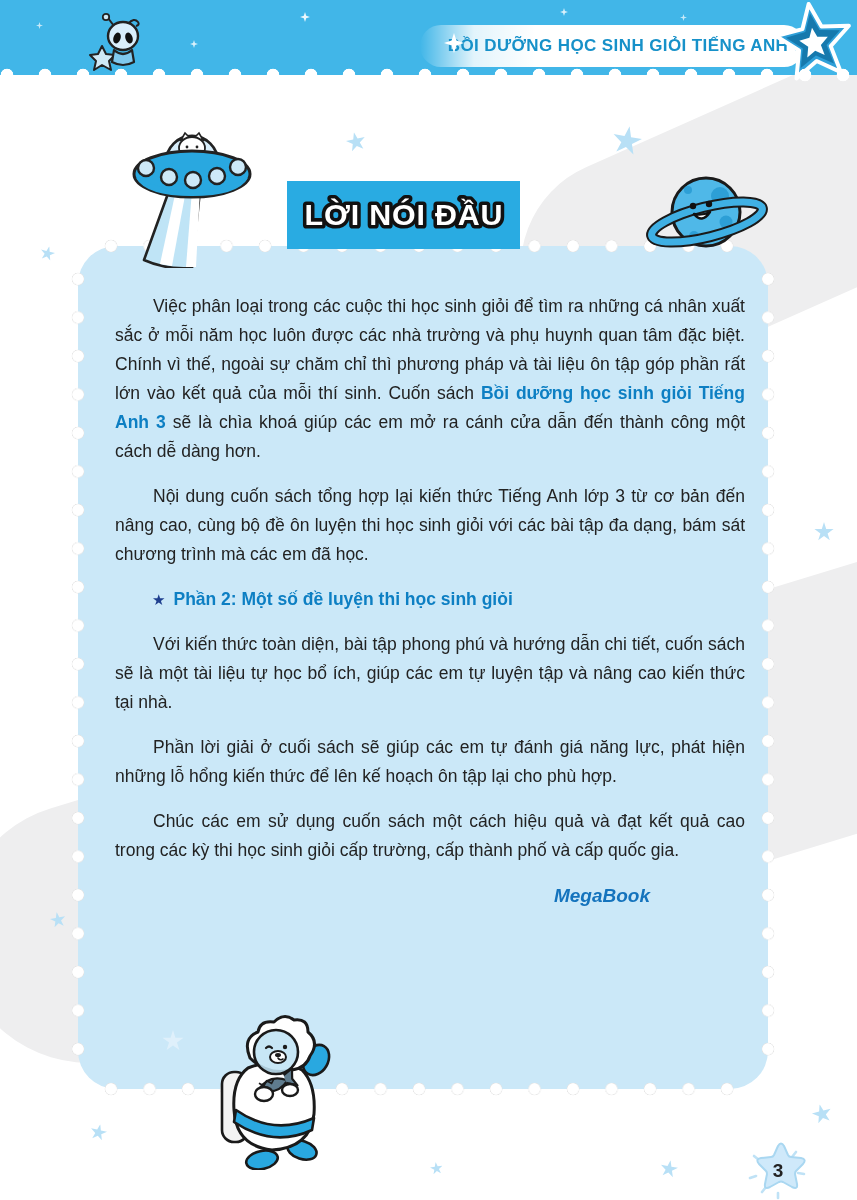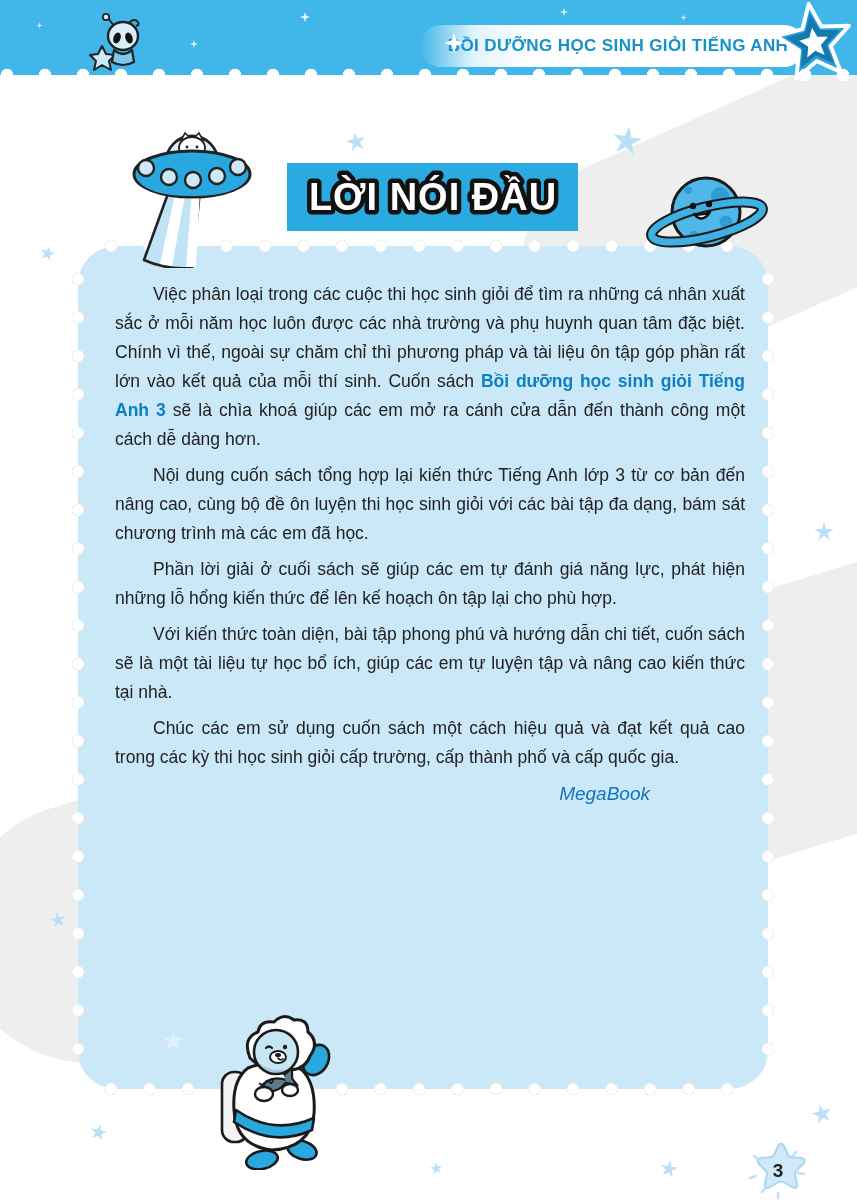--- a/index.html
+++ b/index.html
@@ -45,21 +45,21 @@
   .alien-wrap{position:absolute;left:86px;top:12px;width:66px;height:60px;}
   .starbadge-wrap{position:absolute;left:768px;top:2px;width:92px;height:80px;}
 
   
   .ufo-wrap{position:absolute;left:126px;top:110px;width:132px;height:158px;z-index:12;}
   .planet-wrap{position:absolute;left:646px;top:166px;width:122px;height:102px;z-index:12;}
   .bear-wrap{position:absolute;left:218px;top:1014px;width:118px;height:156px;z-index:25;}
 
   
   .title-band{
-    position:absolute;left:287px;top:163px;width:291px;height:68px;
+    position:absolute;left:287px;top:181px;width:233px;height:68px;
     background:#29abe2;z-index:14;display:flex;align-items:center;justify-content:center;
   }
 
   
   .panel{
     position:absolute;left:78px;top:246px;width:690px;height:843px;
     background:#cbe8f8;border-radius:38px;z-index:10;
   }
   .pdots{position:absolute;background-repeat:repeat-x;
     background-image:radial-gradient(circle at 7px 7px,#ffffff 5.4px,#e3e3e3 6px,rgba(255,255,255,0) 6.6px);
@@ -69,28 +69,28 @@
   .pdots-y{position:absolute;width:14px;background-repeat:repeat-y;
     background-image:radial-gradient(circle at 7px 7px,#ffffff 5.4px,#e3e3e3 6px,rgba(255,255,255,0) 6.6px);
     background-size:14px 38.5px;}
   .pdots-y.left{left:-7px;top:26px;height:791px;}
   .pdots-y.right{right:-7px;top:26px;height:791px;}
 
   .panel-inner{
     position:absolute;left:37px;top:30px;width:630px;
     font-size:17.5px;line-height:29px;color:#222222;text-align:justify;
   }
-  .panel-inner p{margin:4px 0 7px 0;text-indent:38px;}
+  .panel-inner p{margin:16px 0 7px 0;text-indent:38px;}
   .hl{color:#0d7fc3;font-weight:bold;}
   .part-head{margin:2px 0 4px 0;padding-left:37px;text-indent:0 !important;
     color:#0d7fc3;font-weight:bold;text-align:left;}
   .part-head .star{color:#1f3f8f;font-weight:normal;margin-right:8px;font-size:15px;}
   .part-body{margin:0 0 8px 0;padding-left:50px;text-indent:0 !important;}
   .signature{margin-top:4px;text-align:right;padding-right:95px;text-indent:0 !important;
-    color:#1473bd;font-weight:normal;font-style:italic;font-size:19px;}
+    color:#1473bd;font-weight:bold;font-style:italic;font-size:19px;}
 
   
   .bstar{position:absolute;background:#b8e0f6;z-index:5;
     clip-path:polygon(50% 0%,61% 35%,98% 35%,68% 57%,79% 91%,50% 70%,21% 91%,32% 57%,2% 35%,39% 35%);}
   .bs1{left:346px;top:132px;width:20px;height:20px;transform:rotate(-12deg);}
   .bs2{left:612px;top:126px;width:30px;height:30px;transform:rotate(10deg);}
   .bs3{left:40px;top:246px;width:15px;height:15px;transform:rotate(14deg);}
   .bs4{left:814px;top:522px;width:20px;height:20px;z-index:6;}
   .bs5{left:50px;top:912px;width:16px;height:16px;z-index:6;transform:rotate(-10deg);}
   .bs6{left:90px;top:1124px;width:17px;height:17px;transform:rotate(12deg);}
@@ -221,24 +221,25 @@
     <div class="pdots-y left"></div>
     <div class="pdots-y right"></div>
 
     <div class="panel-inner">
       <p><span>Việc phân loại trong các cuộc thi học sinh giỏi để tìm ra những cá nhân xuất sắc ở mỗi năm học luôn được các nhà trường và phụ huynh quan tâm đặc biệt. Chính vì thế, ngoài sự chăm chỉ thì phương pháp và tài liệu ôn tập góp phần rất lớn vào kết quả của mỗi thí sinh. Cuốn sách </span><span class="hl">Bồi dưỡng học sinh giỏi Tiếng Anh 3</span><span> sẽ là chìa khoá giúp các em mở ra cánh cửa dẫn đến thành công một cách dễ dàng hơn.</span></p>
 
       <p>Nội dung cuốn sách tổng hợp lại kiến thức Tiếng Anh lớp 3 từ cơ bản đến nâng cao, cùng bộ đề ôn luyện thi học sinh giỏi với các bài tập đa dạng, bám sát chương trình mà các em đã học.</p>
 
 
 
+      <p class="part-head"><span class="star">★</span><span>Phần 2: Một số đề luyện thi học sinh giỏi</span></p>
+
+      <p>Với kiến thức toàn diện, bài tập phong phú và hướng dẫn chi tiết, cuốn sách sẽ là một tài liệu tự học bổ ích, giúp các em tự luyện tập và nâng cao kiến thức tại nhà.</p>
 
       <p>Phần lời giải ở cuối sách sẽ giúp các em tự đánh giá năng lực, phát hiện những lỗ hổng kiến thức để lên kế hoạch ôn tập lại cho phù hợp.</p>
-
-      <p>Với kiến thức toàn diện, bài tập phong phú và hướng dẫn chi tiết, cuốn sách sẽ là một tài liệu tự học bổ ích, giúp các em tự luyện tập và nâng cao kiến thức tại nhà.</p>
 
       <p>Chúc các em sử dụng cuốn sách một cách hiệu quả và đạt kết quả cao trong các kỳ thi học sinh giỏi cấp trường, cấp thành phố và cấp quốc gia.</p>
 
       <p class="signature">MegaBook</p>
     </div>
   </main>
 
   <div class="bear-wrap">
     <svg viewBox="0 0 118 156" width="118" height="156">
 

